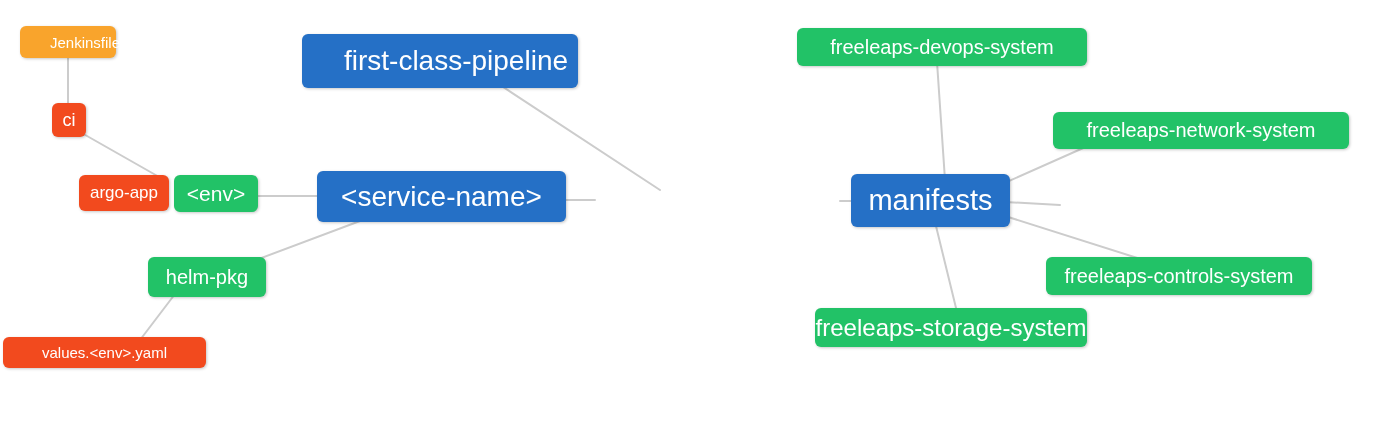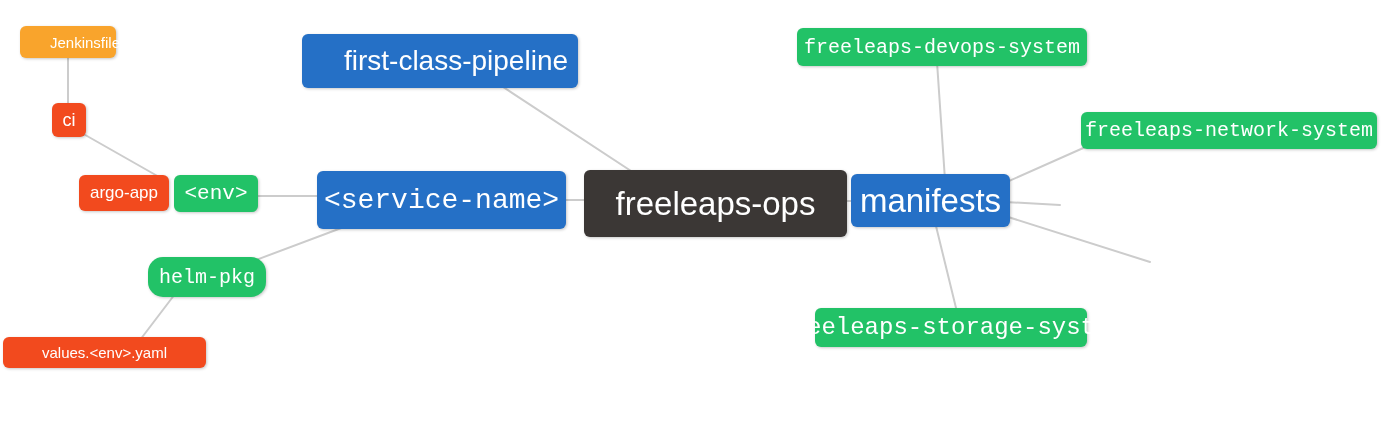--- a/index.html
+++ b/index.html
@@ -37,21 +37,21 @@
     box-sizing: border-box;
     color: var(--text, #ffffff);
     border-radius: 6px;
     white-space: nowrap;
     box-shadow: 1px 1px 3px rgba(0,0,0,0.22);
     cursor: pointer;
     padding: 0 6px;
   }
   .node.root   { background: var(--root-bg, #3b3735); }
   .node.blue   { background: var(--primary-bg, #2570c6); }
-  .node.green  { background: var(--green-bg, #22c267); font-family: Liberation Mono, monospace; }
+  .node.green  { background: var(--green-bg, #22c267); }
   .node.red    { background: var(--red-bg, #f24a1e); }
   .node.orange { background: var(--orange-bg, #f9a42c); padding-left: 40px; }
 </style>
 </head>
 <body>
 
 <div id="canvas">
 
   <svg id="edges" xmlns="http://www.w3.org/2000/svg" viewBox="0 0 1390 421">
     <line x1="68" y1="54" x2="68" y2="108"></line>
@@ -68,22 +68,22 @@
     <line x1="1005" y1="202" x2="1060" y2="205"></line>
     <line x1="1005" y1="216" x2="1150" y2="262"></line>
     <line x1="935" y1="222" x2="957" y2="312"></line>
   </svg>
 
   <div class="node orange" style="left:20px;   top:26px;  width:96px;  height:32px; font-size:15px;">Jenkinsfile</div>
   <div class="node red" style="left:52px;   top:103px; width:34px;  height:34px; font-size:18px;">ci</div>
   <div class="node red" style="left:31px;   top:175px; width:90px;  height:36px; font-size:17px;margin-left:48px;">argo-app</div>
   <div class="node green" style="left:158px;  top:175px; width:84px;  height:37px; font-size:21px;margin-left:16px;">&lt;env&gt;</div>
   <div class="node blue" style="left:302px;  top:34px;  width:276px; height:54px; font-size:28px;padding-left:38px;">first-class-pipeline</div>
-  <div class="node blue" style="left:317px;  top:171px; width:249px; height:58px; font-size:28px;font-family:Liberation Mono, monospace;">&lt;service-name&gt;</div>
-  <div class="node green" style="left:148px;  top:257px; width:118px; height:40px; font-size:20px;border-radius:15px;">helm-pkg</div>
+  <div class="node blue" style="left:317px;  top:171px; width:249px; height:51px; font-size:28px;">&lt;service-name&gt;</div>
+  <div class="node green" style="left:148px;  top:257px; width:118px; height:40px; font-size:20px;">helm-pkg</div>
   <div class="node red" style="left:3px;    top:337px; width:203px; height:31px; font-size:15px;">values.&lt;env&gt;.yaml</div>
-  <div class="node root" style="left:584px;  top:170px; width:263px; height:67px; font-size:33px;">freeleaps-ops</div>
-  <div class="node blue" style="left:851px;  top:174px; width:159px; height:53px; font-size:33px;">manifests</div>
+  <div class="node blue" style="left:851px;  top:174px; width:159px; height:53px; font-size:29px;">manifests</div>
   <div class="node green" style="left:797px;  top:28px;  width:290px; height:38px; font-size:20px;">freeleaps-devops-system</div>
-  <div class="node green" style="left:1053px; top:112px; width:296px; height:37px; font-size:20px;margin-left:28px;">freeleaps-network-system</div>
+  <div class="node green" style="left:1053px; top:112px; width:296px; height:37px; font-size:20px;">freeleaps-network-system</div>
+  <div class="node green" style="left:1046px; top:257px; width:266px; height:38px; font-size:20px;">freeleaps-controls-system</div>
   <div class="node green" style="left:815px;  top:308px; width:272px; height:39px; font-size:24px;">freeleaps-storage-system</div>
 
 </div>
 
 </body></html>

